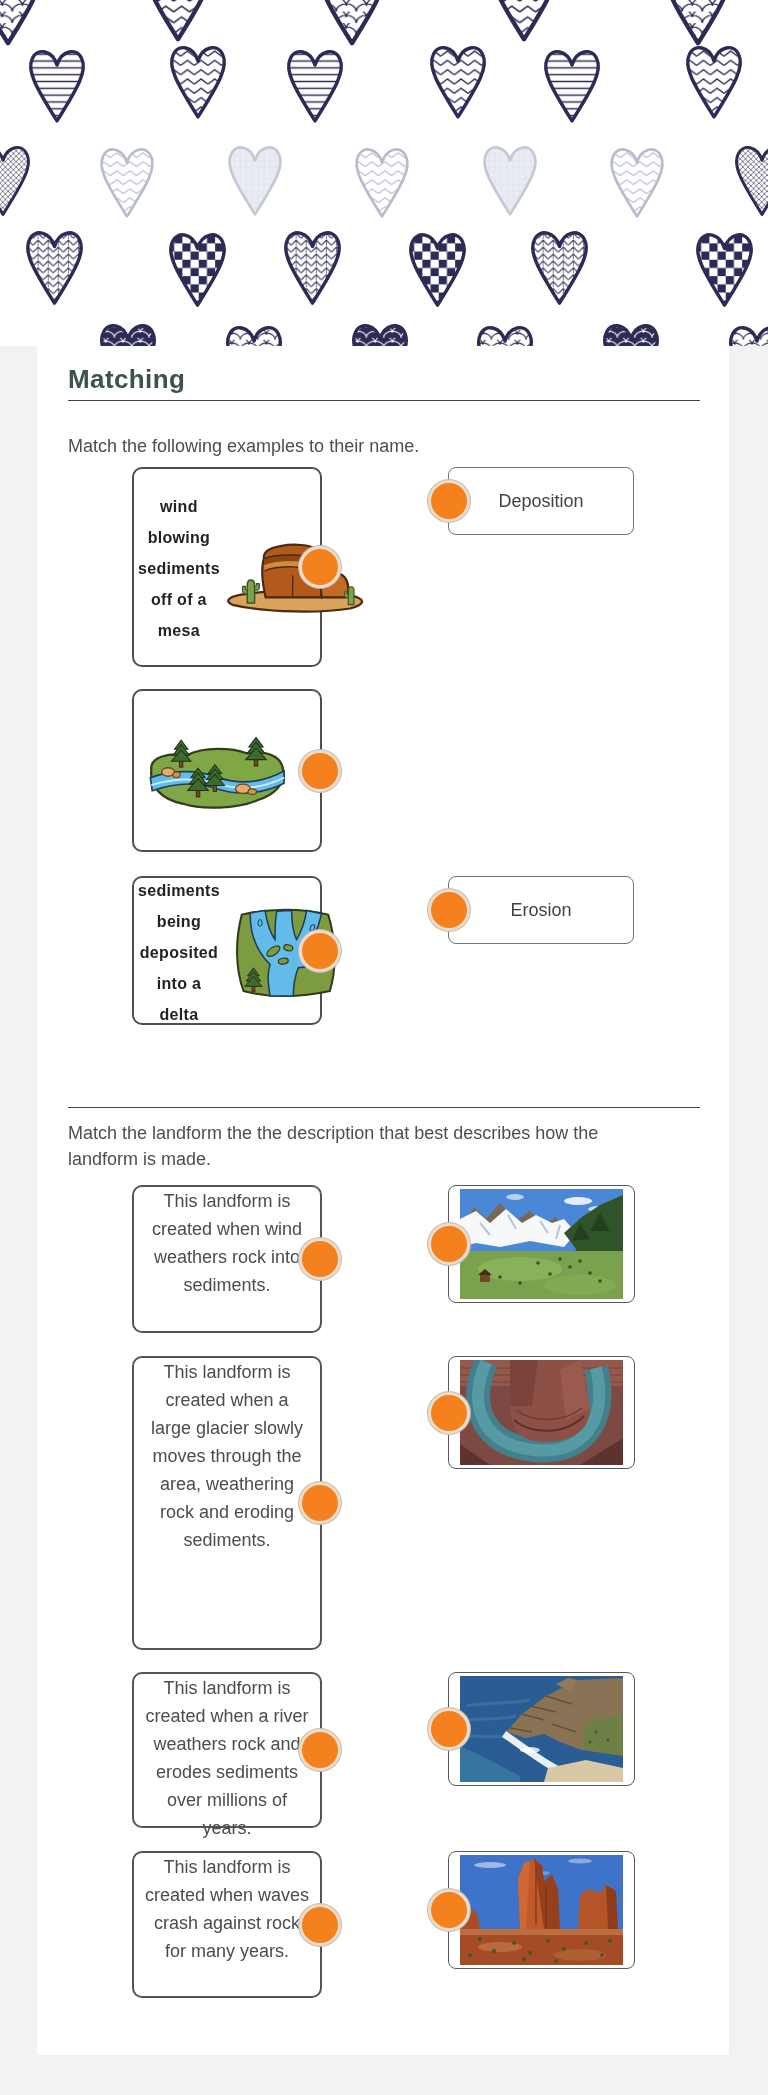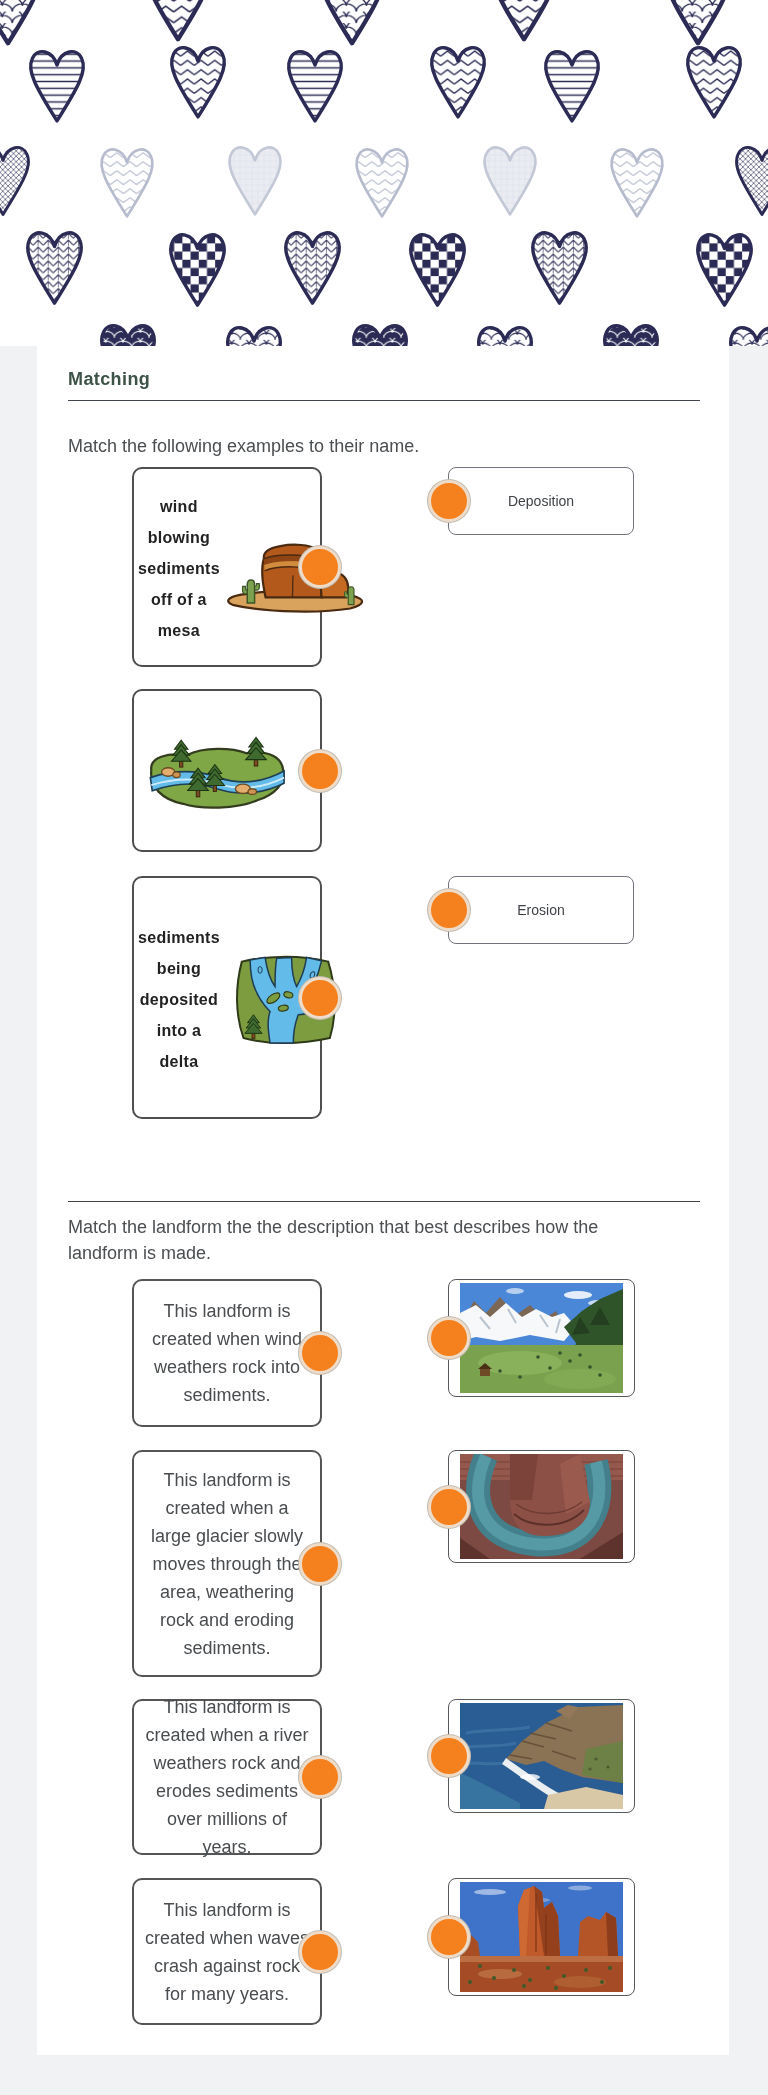--- a/index.html
+++ b/index.html
@@ -3,45 +3,45 @@
 <meta charset="utf-8">
 <style>
   html,body{margin:0;padding:0;}
   body{
     width:768px;height:2095px;position:relative;overflow:hidden;
     background:#f1f2f4;
     font-family:"Liberation Sans","DejaVu Sans",sans-serif;
   }
   .hearts-band{position:absolute;top:0;left:0;width:768px;height:346px;background:#fff;overflow:hidden;}
   .sheet{position:absolute;left:37px;top:346px;width:692px;height:1709px;background:#fff;}
-  .section-title{margin:0 0 0 31px;padding-top:18px;font-size:18px;font-weight:600;letter-spacing:.4px;color:#3d5348;line-height:30px;}
+  .section-title{margin:0 0 0 31px;padding-top:18px;font-size:26px;font-weight:600;letter-spacing:.4px;color:#3d5348;line-height:30px;}
   .rule{border:none;border-top:1px solid #3f444e;margin:6px 29px 0 31px;}
   .instructions{margin:32px 0 0 31px;font-size:18px;line-height:26px;color:#4b4f52;max-width:600px;}
   .row{display:flex;align-items:flex-start;position:relative;}
   .mt8{margin-top:8px}.mt13{margin-top:13px}.mt22{margin-top:22px}.mt23{margin-top:23px}.mt24{margin-top:24px}
   .ex-card{
     width:190px;margin-left:95px;box-sizing:border-box;background:#fff;
     border:2px solid #4f4f4f;border-radius:10px;position:relative;
     display:flex;align-items:center;justify-content:space-between;
     padding:8px 4px 5px 4px;
   }
-  .h200{height:200px}.h163{height:163px}.h201{height:243px}
-  .h148{height:148px}.h227{height:227px}.h173{height:156px}.h147{height:147px}
+  .h200{height:200px}.h163{height:163px}.h201{height:149px}
+  .h148{height:148px}.h227{height:294px}.h173{height:156px}.h147{height:147px}
   .ex-text{font-size:16px;line-height:31px;font-weight:600;color:#222;text-align:center;letter-spacing:.3px;}
   .illus{line-height:0;}
   .name-box{
     width:186px;height:68px;margin-left:126px;box-sizing:border-box;background:#fff;
     border:1.5px solid #70747a;border-radius:8px;position:relative;
     display:flex;align-items:center;justify-content:center;
   }
-  .name-label{font-size:14px;color:#3f4347;text-align:right;}
+  .name-label{font-size:18px;color:#3f4347;text-align:right;}
   .desc-card{
     width:190px;margin-left:95px;box-sizing:border-box;background:#fff;
     border:2px solid #555;border-radius:10px;position:relative;
-    display:flex;align-items:center;justify-content:center;padding:0 9px;
+    display:flex;align-items:flex-start;justify-content:center;padding:0 9px;
   }
   .desc-text{font-size:18px;line-height:28px;color:#494d50;text-align:center;}
   .photo-card{
     width:187px;box-sizing:border-box;background:#fff;margin-left:126px;
     border:1.5px solid #565a5e;border-radius:8px;position:relative;
     display:flex;align-items:center;justify-content:center;padding:0 10px;
   }
   .ph118{height:118px}.ph113{height:113px}.ph114{height:114px}
   .photo-card svg{display:block;}
   .connector{

